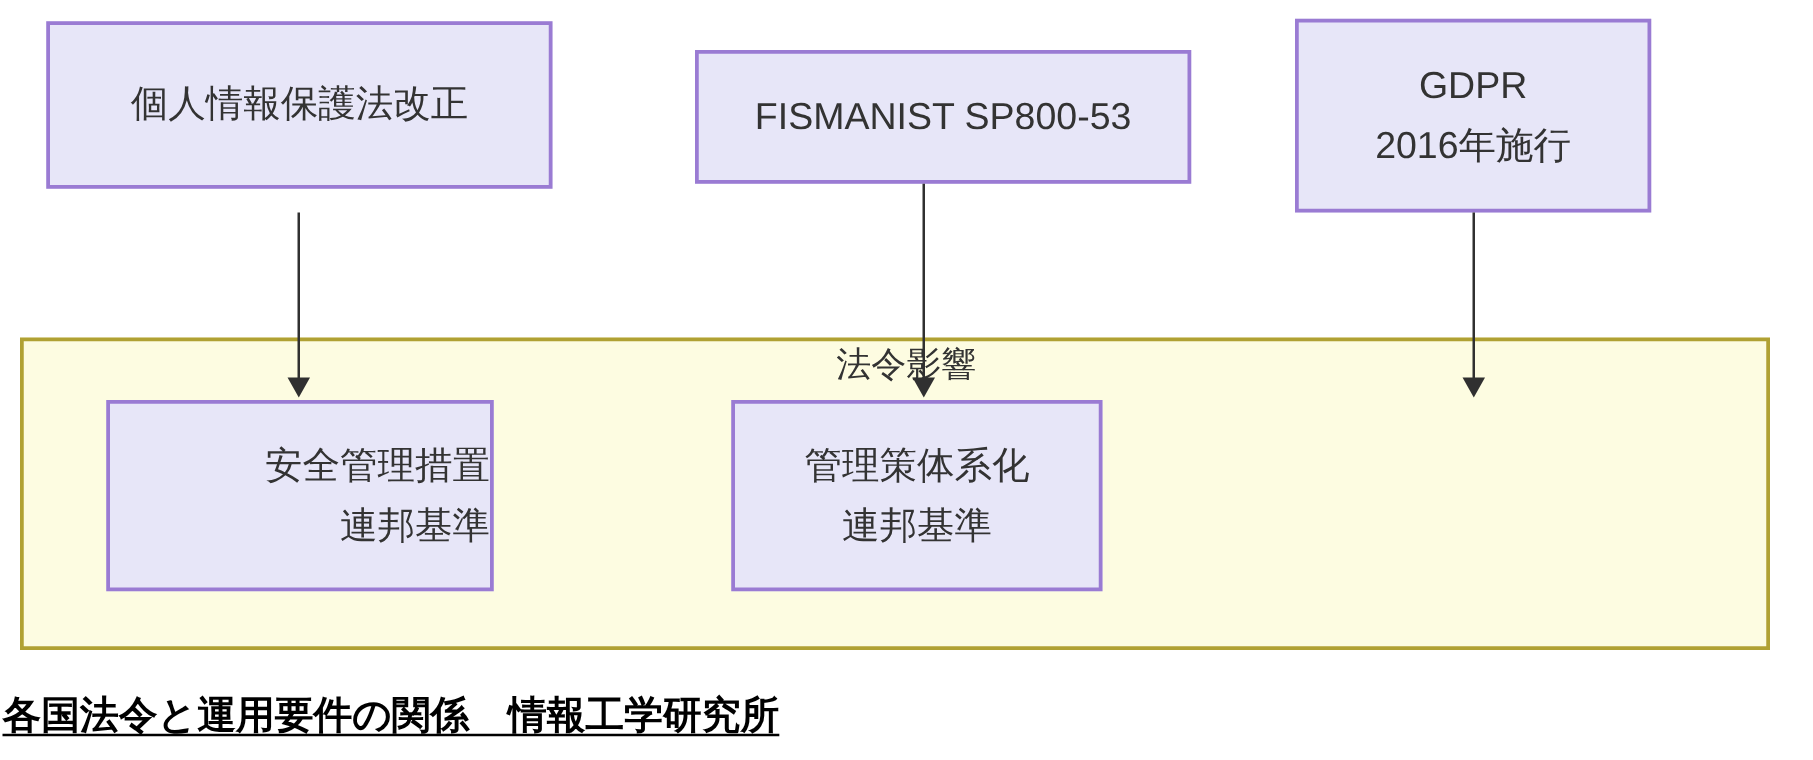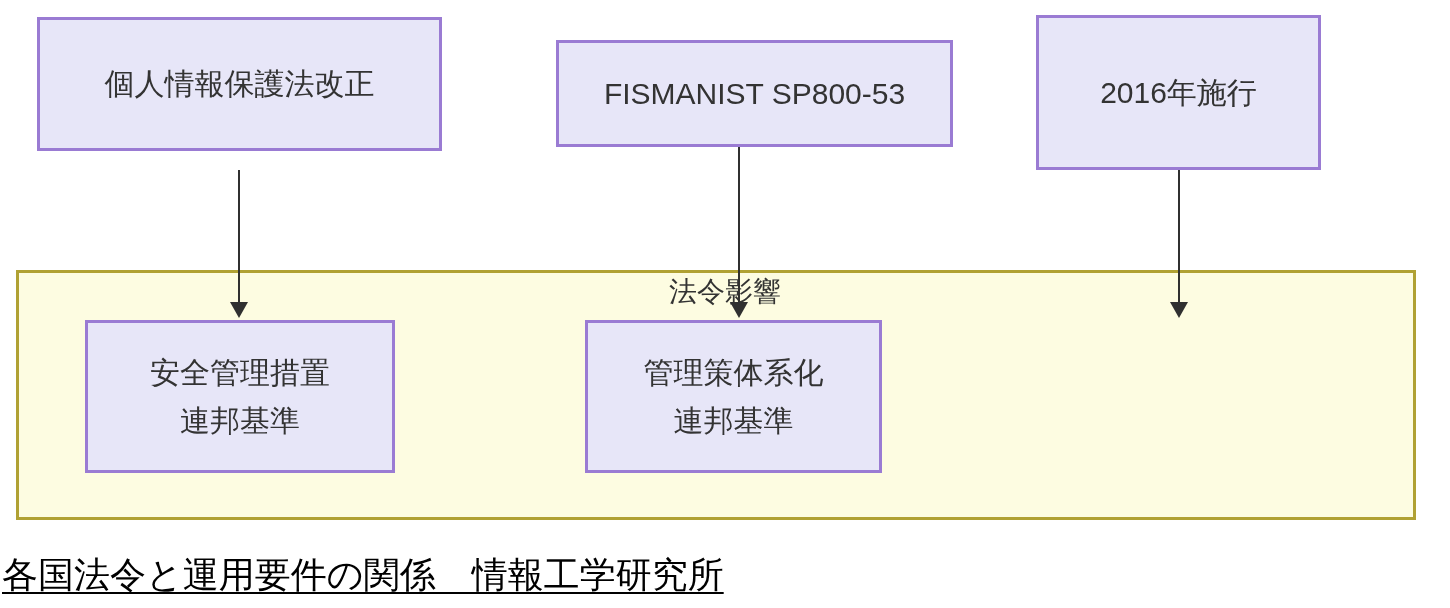--- a/index.html
+++ b/index.html
@@ -41,21 +41,21 @@
     text-align: center;
     font-size: 30px;
     line-height: 1.58;
     color: var(--text-color, #333333);
     z-index: 3;
     box-sizing: border-box;
   }
   .node-src-1 { left: 37px;   top: 17px;  width: 405px; height: 134px; }
   .node-src-2 { left: 540px;  top: 40px;  width: 397px; height: 107px; margin-left: 16px; }
   .node-src-3 { left: 1036px; top: 15px;  width: 285px; height: 155px; }
-  .node-imp-1 { left: 85px;   top: 320px; width: 310px; height: 153px; }
+  .node-imp-1 { left: 85px;   top: 320px; width: 310px; height: 153px; align-items: flex-end; }
   .node-imp-2 { left: 585px;  top: 320px; width: 297px; height: 153px; }
   .node-imp-3 { left: 1007px; top: 320px; width: 347px; height: 153px; }
 
   
   .arrow-line {
     position: absolute;
     width: 2px;
     background: var(--arrow-color, #303030);
     z-index: 4;
   }
@@ -71,22 +71,22 @@
   .arrow-1-head { left: 230px;  top: 302px; }
   .arrow-2-line { left: 738px;  top: 147px; height: 156px; }
   .arrow-2-head { left: 730px;  top: 302px; }
   .arrow-3-line { left: 1178px; top: 170px; height: 133px; }
   .arrow-3-head { left: 1170px; top: 302px; }
 
   
   .caption {
     position: absolute;
     left: 2px; top: 551px;
-    font-size: 36px;
-    font-weight: normal;
+    font-size: 31px;
+    font-weight: bold;
     color: var(--caption-color, #000000);
     text-decoration: underline;
     text-decoration-thickness: 2px;
     text-underline-offset: 5px;
     white-space: nowrap;
   }
 </style>
 </head>
 <body>
 
@@ -95,20 +95,21 @@
   <div class="impact-container"></div>
   <div class="container-label">法令影響</div>
 
   <div class="node node-src-1">
     <span>個人情報保護法改正</span>
   </div>
   <div class="node node-src-2">
     <span>FISMANIST SP800-53</span>
   </div>
   <div class="node node-src-3">
+    <span>GDPR</span>
     <span>2016年施行</span>
   </div>
 
   <div class="arrow-line arrow-1-line"></div>
   <div class="arrow-head arrow-1-head"></div>
   <div class="arrow-line arrow-2-line"></div>
   <div class="arrow-head arrow-2-head"></div>
   <div class="arrow-line arrow-3-line"></div>
   <div class="arrow-head arrow-3-head"></div>
 

